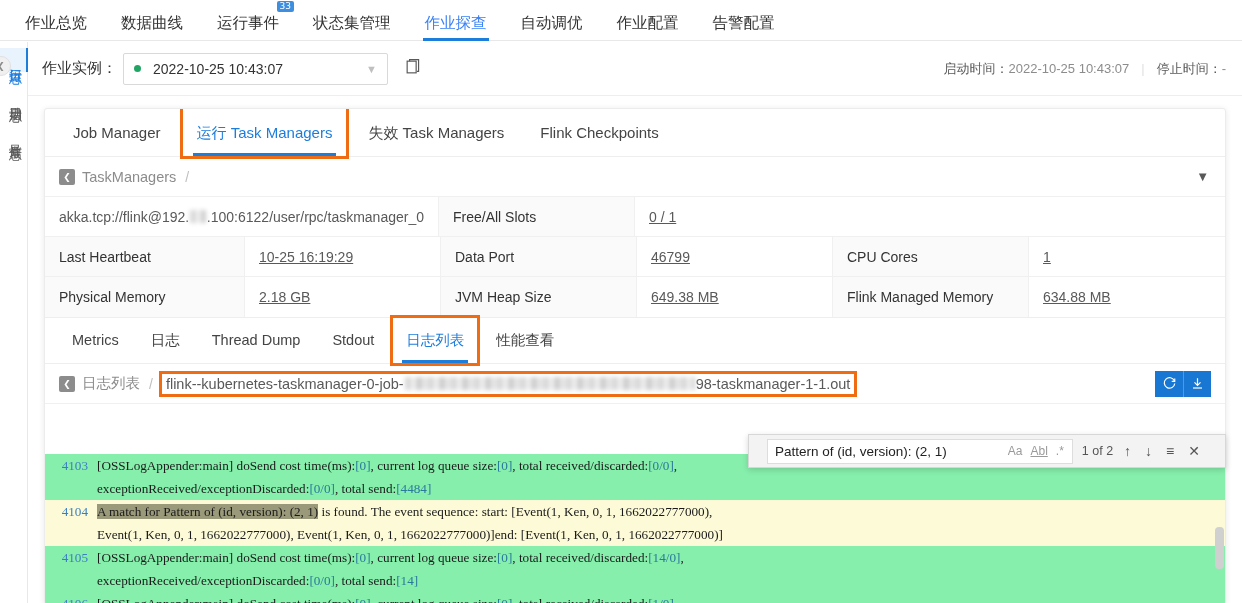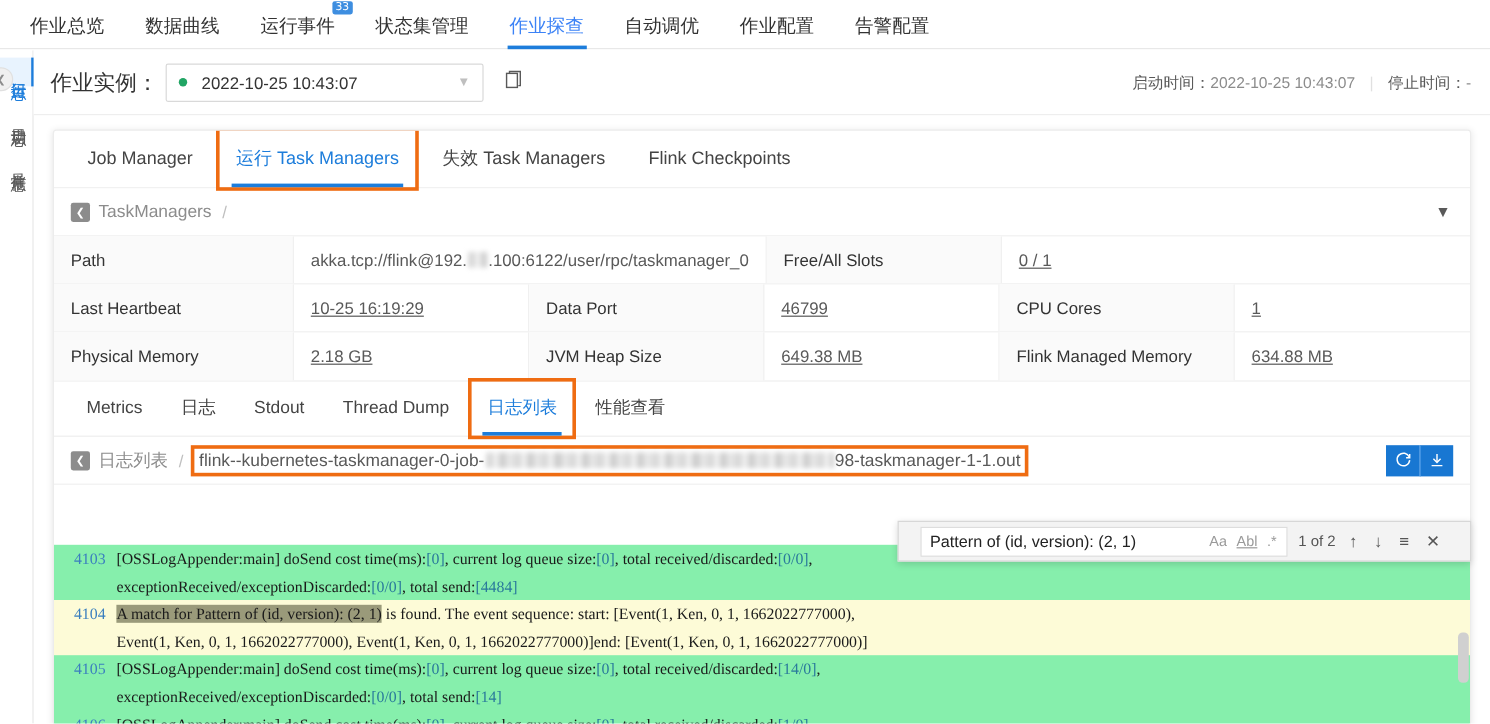--- a/index.html
+++ b/index.html
@@ -60,21 +60,21 @@
     cursor:pointer; z-index:5;
   }
 
   
   #instance-bar {
     position:absolute; left:28px; right:0; top:42px; height:54px;
     border-bottom:1px solid #eee;
     display:flex; align-items:center; padding:0 16px 0 14px;
     background:#fff;
   }
-  #instance-label { font-size:18px; color:#333; margin-right:6px; white-space:nowrap; }
+  #instance-label { font-size:15px; color:#333; margin-right:6px; white-space:nowrap; }
   #instance-select {
     width:265px; height:32px; border:1px solid #d9d9d9; border-radius:2px;
     display:flex; align-items:center; padding:0 10px; cursor:pointer;
     background:#fff; position:relative;
   }
   .dot-green { width:7px; height:7px; border-radius:50%; background:#21a564; margin-right:12px; flex:0 0 auto; }
   #instance-value { font-size:14px; color:#333; flex:1; }
   .sel-caret { color:#bfbfbf; font-size:11px; }
   #copy-btn {
     width:22px; height:22px; margin-left:16px; cursor:pointer;
@@ -248,21 +248,20 @@
 
   <div id="bread-row">
     <span class="back-chip">❮</span>
     <span class="bc-text">TaskManagers</span>
     <span class="bc-slash">/</span>
     <span id="bread-caret">▼</span>
   </div>
 
   <div id="detail-table">
       <div class="dt-row">
-        <div class="dt-k w-k1">Path</div>
         <div class="dt-v w-v1">
           <span>akka.tcp://flink@192.</span>
           <span class="blur" style="width: 42px;"></span>
           <span>.100:6122/user/rpc/taskmanager_0</span>
         </div>
         <div class="dt-k w-k2">Free/All Slots</div>
         <div class="dt-v w-v2">0 / 1</div>
       </div>
       <div class="dt-row">
         <div class="dt-k w-k1">Last Heartbeat</div>
@@ -278,22 +277,22 @@
         <div class="dt-k w-k2">JVM Heap Size</div>
         <div class="dt-v w-v2">649.38 MB</div>
         <div class="dt-k w-k2">Flink Managed Memory</div>
         <div class="dt-v w-v2">634.88 MB</div>
       </div>
     </div>
 
   <div id="log-tabs">
       <div class="lg-tab">Metrics</div>
       <div class="lg-tab">日志</div>
+      <div class="lg-tab">Thread Dump</div>
       <div class="lg-tab">Stdout</div>
-      <div class="lg-tab">Thread Dump</div>
       <div class="lg-tab active anno-box">日志列表</div>
       <div class="lg-tab">性能查看</div>
     </div>
 
   <div id="file-row">
     <span class="back-chip">❮</span>
     <span class="bc-text">日志列表</span>
     <span class="bc-slash">/</span>
     <span id="file-name" class="anno-box">
       <span>flink--kubernetes-taskmanager-0-job-</span>

